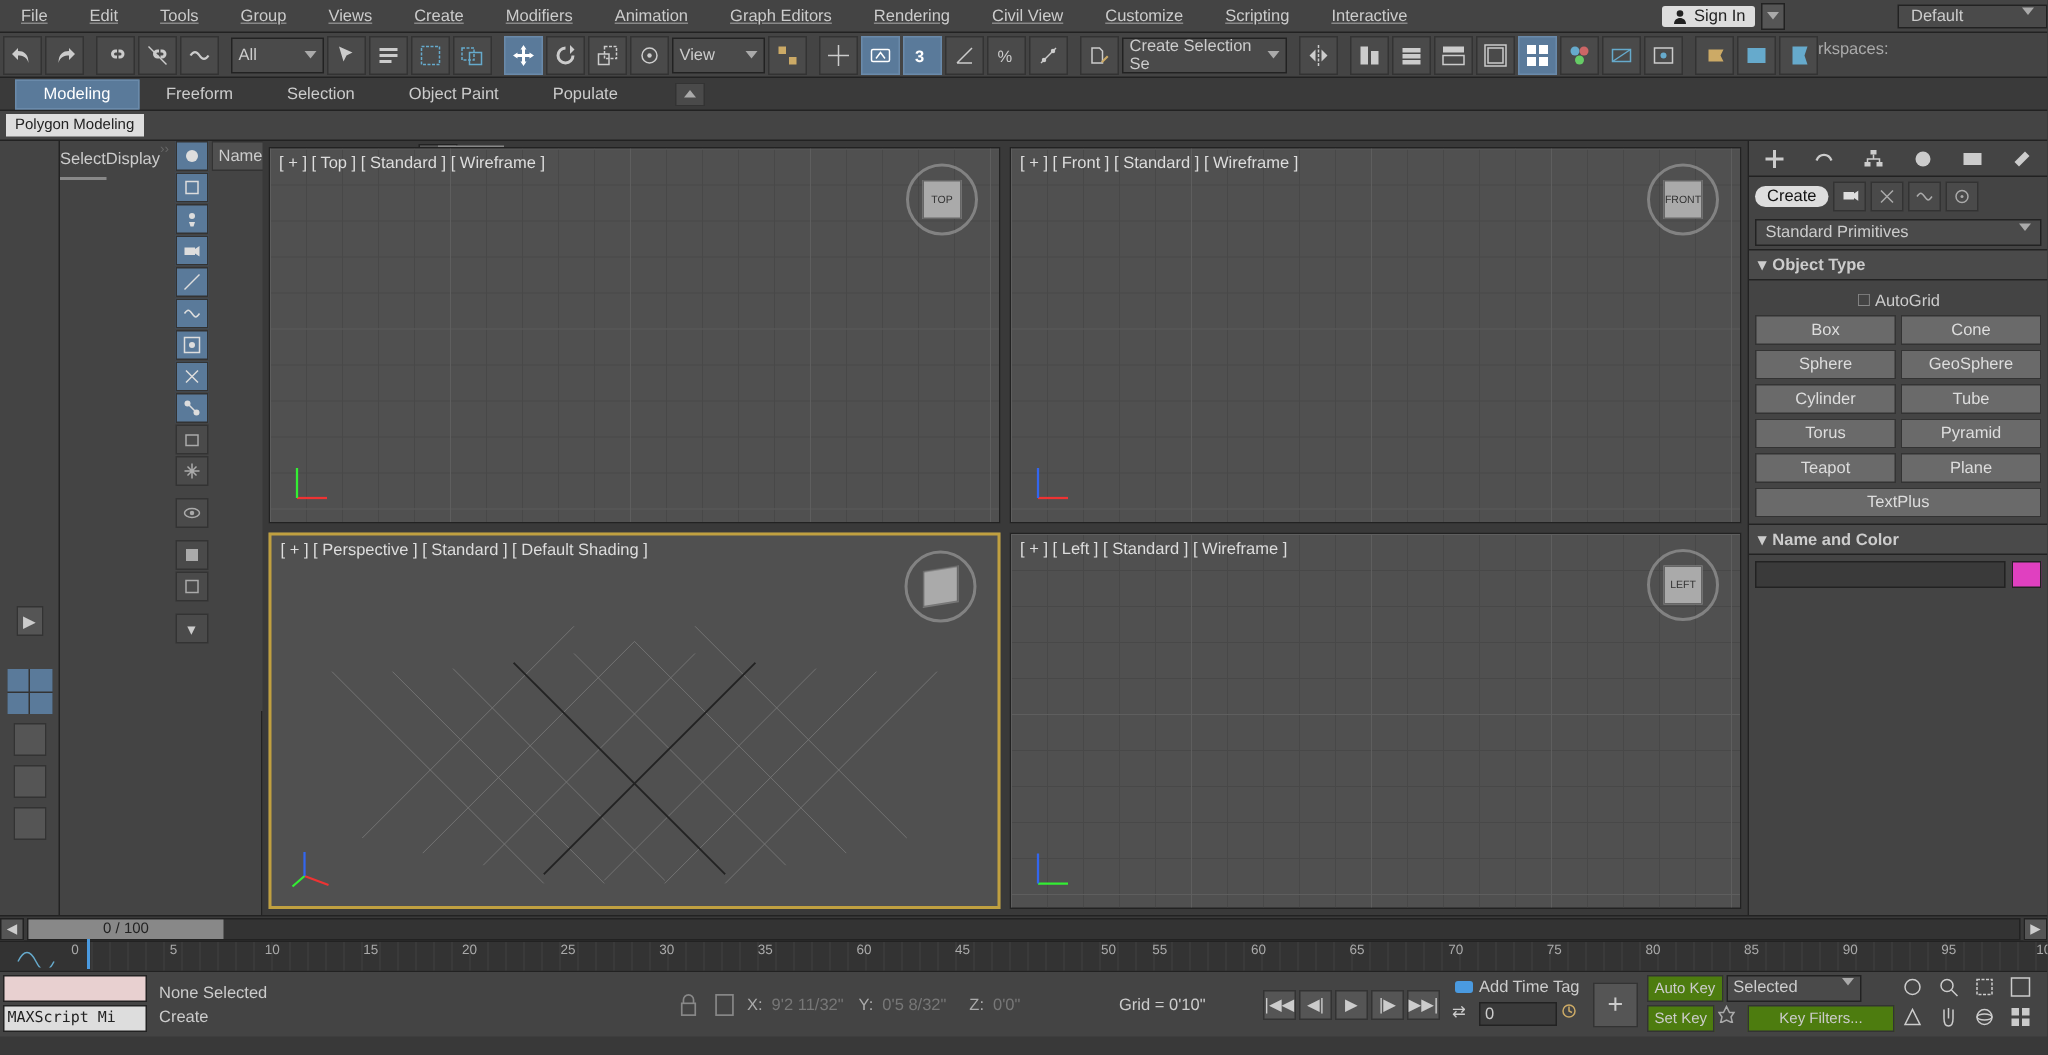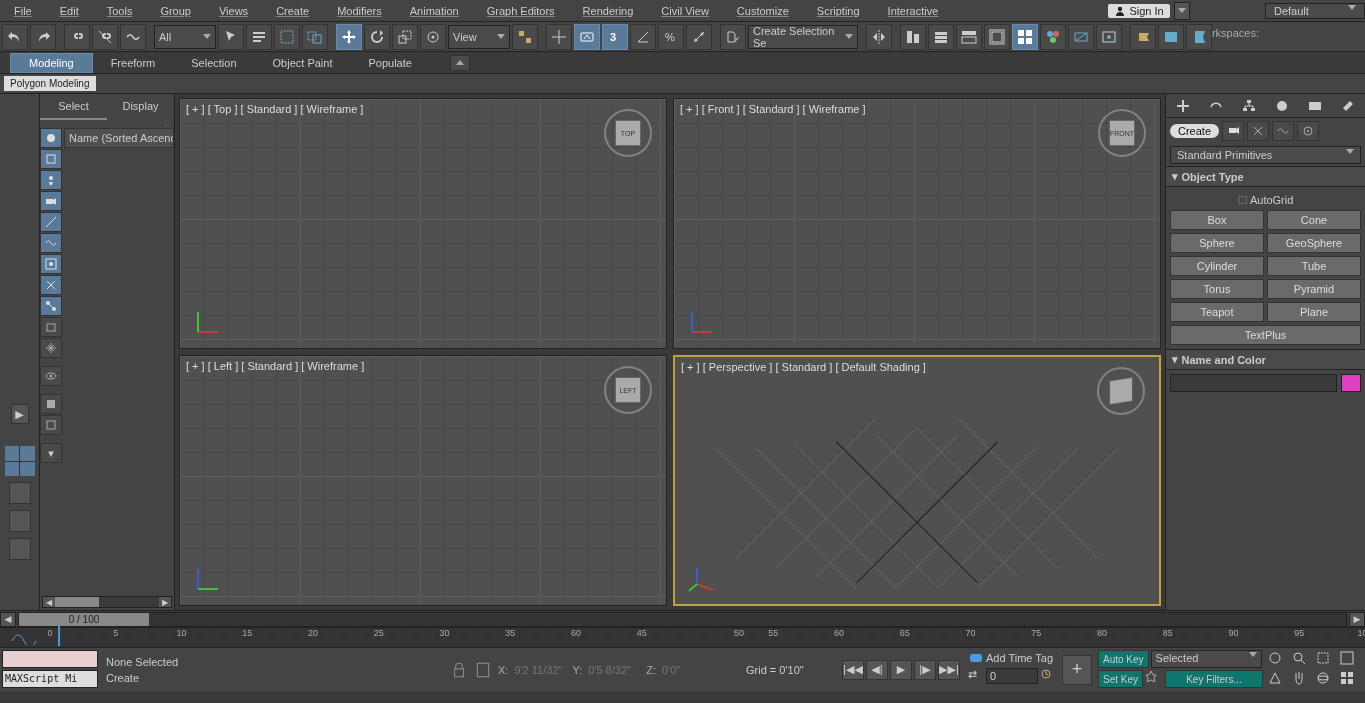--- a/index.html
+++ b/index.html
@@ -31,21 +31,21 @@
 .ribbon-row2 .sub { padding: 2px 6px; background: #ddd; color: #222; font-size: 10px; margin-left: 4px; }
 
 
 .main { display: flex; height: 516px; }
 .leftcol { width: 40px; background: #444; border-right: 1px solid #222; display: flex; flex-direction: column; align-items: center; padding-top: 4px; gap: 6px; }
 .leftcol .sq { width: 22px; height: 22px; background: #555; border: 1px solid #333; }
 .leftcol .quad { width: 30px; height: 30px; display: grid; grid-template: 1fr 1fr / 1fr 1fr; gap: 1px; background: #333; }
 .leftcol .quad div { background: #5a7a9a; }
 .leftcol .arrowbtn { width: 18px; height: 20px; background: #555; display: flex; align-items: center; justify-content: center; border: 1px solid #333; margin-top: 20px; }
 
-.scenecol { width: 135px; background: #444; border-right: 1px solid #222; display: flex; flex-direction: column; }
+.scenecol { width: 135px; background: #444; border-right: 1px solid #222; display: flex; flex-direction: row; }
 .scenetabs { display: flex; height: 26px; }
 .scenetabs div { flex: 1; display: flex; align-items: center; justify-content: center; cursor: pointer; border-bottom: 2px solid transparent; }
 .scenetabs div.active { border-bottom: 2px solid #888; }
 .scenehandle { height: 8px; text-align: right; color: #666; font-size: 9px; padding-right: 4px; }
 .iconstrip { width: 24px; display: flex; flex-direction: column; gap: 1px; }
 .isbtn { width: 22px; height: 20px; background: #4a4a4a; border: 1px solid #333; display: flex; align-items: center; justify-content: center; }
 .isbtn.blue { background: #5a7a9a; }
 .scenelist { display: flex; height: 380px; }
 .listpane { flex: 1; background: #444; overflow: hidden; }
 .listhdr { background: #505050; padding: 3px 4px; border: 1px solid #333; white-space: nowrap; overflow: hidden; }
@@ -105,22 +105,22 @@
 .statusbar .script .mini { background: #ddd; color: #222; height: 18px; font-family: monospace; font-size: 10px; padding: 2px; border: 1px solid #222; overflow: hidden; }
 .statusbar .info { width: 350px; display: flex; flex-direction: column; justify-content: center; padding: 0 6px; gap: 4px; }
 .statusbar .coords { display: flex; align-items: center; gap: 6px; flex: 1; }
 .statusbar .coords .lbl { color: #aaa; }
 .statusbar .coords .val { color: #777; width: 52px; }
 .statusbar .lockico { width: 18px; height: 18px; }
 .statusbar .playback { display: flex; align-items: center; gap: 2px; padding: 0 6px; }
 .statusbar .playback .pbtn { width: 22px; height: 20px; background: #555; border: 1px solid #333; display: flex; align-items: center; justify-content: center; }
 .statusbar .anim { display: flex; flex-direction: column; gap: 2px; padding: 2px; }
 .statusbar .anim .row { display: flex; gap: 2px; align-items: center; }
-.statusbar .anim button { background: #0f766e; border: 1px solid #333; color: #ccc; padding: 2px 4px; font-size: 10px; height: 18px; }
-.statusbar .anim .sel { background: #4a4a4a; border: 1px solid #222; padding: 1px 4px; width: 111px; display: flex; justify-content: space-between; height: 18px; }
+.statusbar .anim button { background: #4d7c0f; border: 1px solid #333; color: #ccc; padding: 2px 4px; font-size: 10px; height: 18px; }
+.statusbar .anim .sel { background: #4a4a4a; border: 1px solid #222; padding: 1px 4px; width: 90px; display: flex; justify-content: space-between; height: 18px; }
 .statusbar .navpad { display: flex; align-items: center; gap: 2px; padding: 0 4px; }
 .statusbar .bigplus { width: 30px; height: 30px; background: #555; border: 1px solid #333; display: flex; align-items: center; justify-content: center; font-size: 18px; }
 
 .tri { width: 0; height: 0; border-left: 4px solid transparent; border-right: 4px solid transparent; border-top: 5px solid #aaa; display: inline-block; }
 </style>
 </head>
 <body>
 
 <div class="menubar">
   <div class="menu">File</div>
@@ -517,32 +517,20 @@
     </div>
     <div class="vp">
       <div class="vp-grid"></div>
       <div class="vp-label">[ + ] [ Front ] [ Standard ] [ Wireframe ]</div>
       <div class="viewcube">
           <div class="ring"></div>
           <div class="cube">FRONT</div>
         </div>
       <svg class="axis" viewBox="0 0 30 30">
           <line x1="6" y1="24" x2="26" y2="24" stroke="#e33" stroke-width="1.5"></line>
-          <line x1="6" y1="24" x2="6" y2="4" stroke="#36e" stroke-width="1.5"></line>
-        </svg>
-    </div>
-    <div class="vp">
-      <div class="vp-grid"></div>
-      <div class="vp-label">[ + ] [ Left ] [ Standard ] [ Wireframe ]</div>
-      <div class="viewcube">
-          <div class="ring"></div>
-          <div class="cube">LEFT</div>
-        </div>
-      <svg class="axis" viewBox="0 0 30 30">
-          <line x1="6" y1="24" x2="26" y2="24" stroke="#3e3" stroke-width="1.5"></line>
           <line x1="6" y1="24" x2="6" y2="4" stroke="#36e" stroke-width="1.5"></line>
         </svg>
     </div>
     <div class="vp active">
       <svg class="persp-grid" viewBox="0 0 480 240" preserveAspectRatio="none">
         <g stroke="#777" stroke-width="0.6">
           <line x1="60" y1="200" x2="200" y2="60"></line>
             <line x1="100" y1="210" x2="240" y2="70"></line>
             <line x1="140" y1="218" x2="280" y2="78"></line>
             <line x1="180" y1="224" x2="320" y2="84"></line>
@@ -564,20 +552,32 @@
       </svg>
       <div class="vp-label">[ + ] [ Perspective ] [ Standard ] [ Default Shading ]</div>
       <div class="viewcube persp">
           <div class="ring"></div>
           <div class="cube"></div>
         </div>
       <svg class="axis" viewBox="0 0 30 30">
           <line x1="10" y1="20" x2="26" y2="26" stroke="#e33" stroke-width="1.5"></line>
           <line x1="10" y1="20" x2="2" y2="27" stroke="#3e3" stroke-width="1.5"></line>
           <line x1="10" y1="20" x2="10" y2="4" stroke="#36e" stroke-width="1.5"></line>
+        </svg>
+    </div>
+    <div class="vp">
+      <div class="vp-grid"></div>
+      <div class="vp-label">[ + ] [ Left ] [ Standard ] [ Wireframe ]</div>
+      <div class="viewcube">
+          <div class="ring"></div>
+          <div class="cube">LEFT</div>
+        </div>
+      <svg class="axis" viewBox="0 0 30 30">
+          <line x1="6" y1="24" x2="26" y2="24" stroke="#3e3" stroke-width="1.5"></line>
+          <line x1="6" y1="24" x2="6" y2="4" stroke="#36e" stroke-width="1.5"></line>
         </svg>
     </div>
   </div>
 
   <div class="rightpanel">
     <div class="rp-tabs">
       <div class="t">
           <svg width="14" height="14">
             <line x1="7" y1="1" x2="7" y2="13" stroke="#ccc" stroke-width="2"></line>
             <line x1="1" y1="7" x2="13" y2="7" stroke="#ccc" stroke-width="2"></line>

